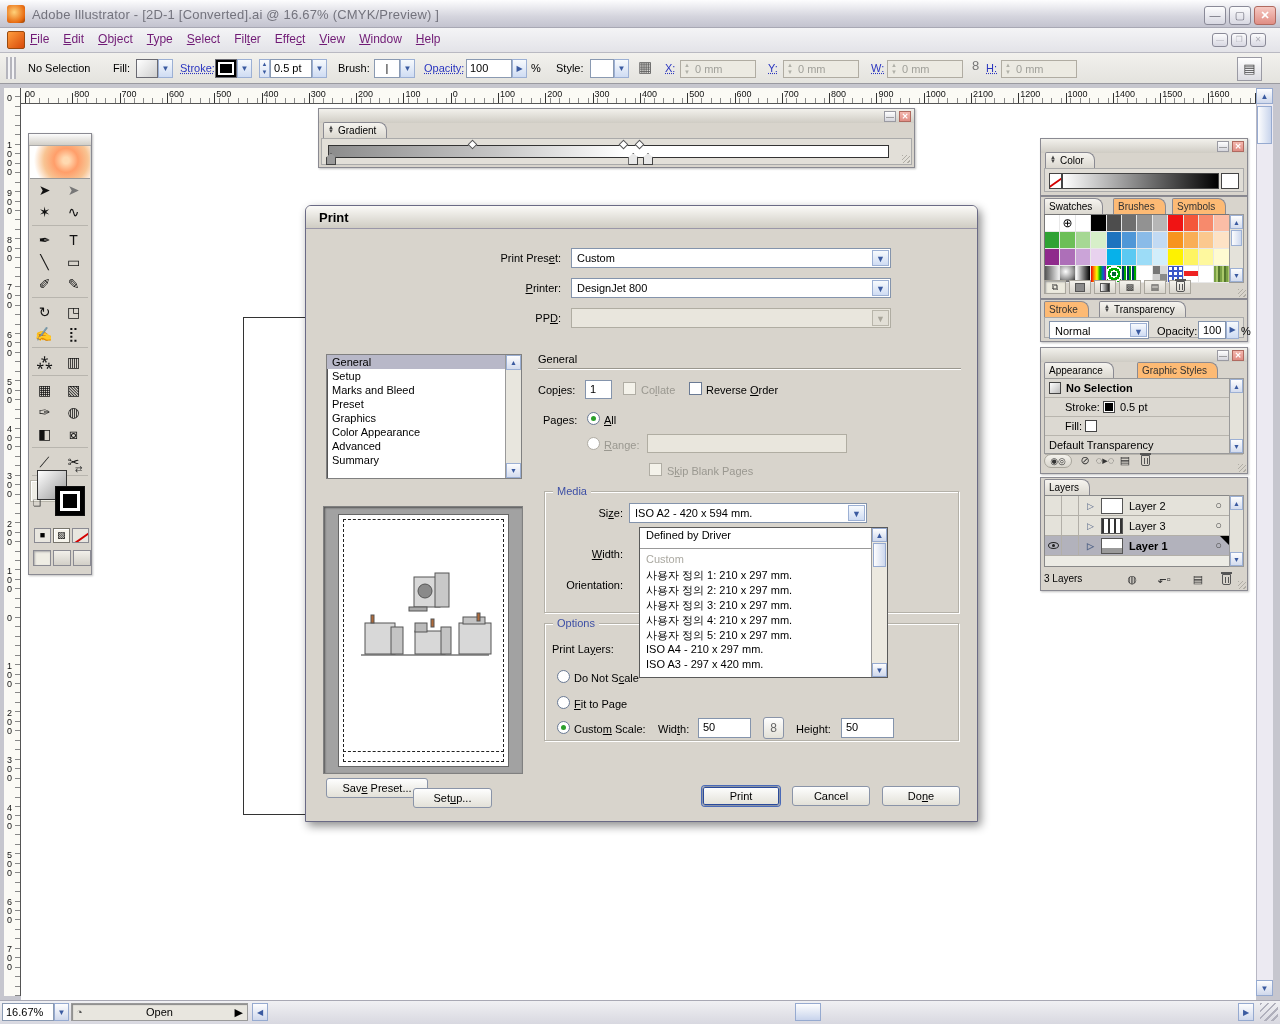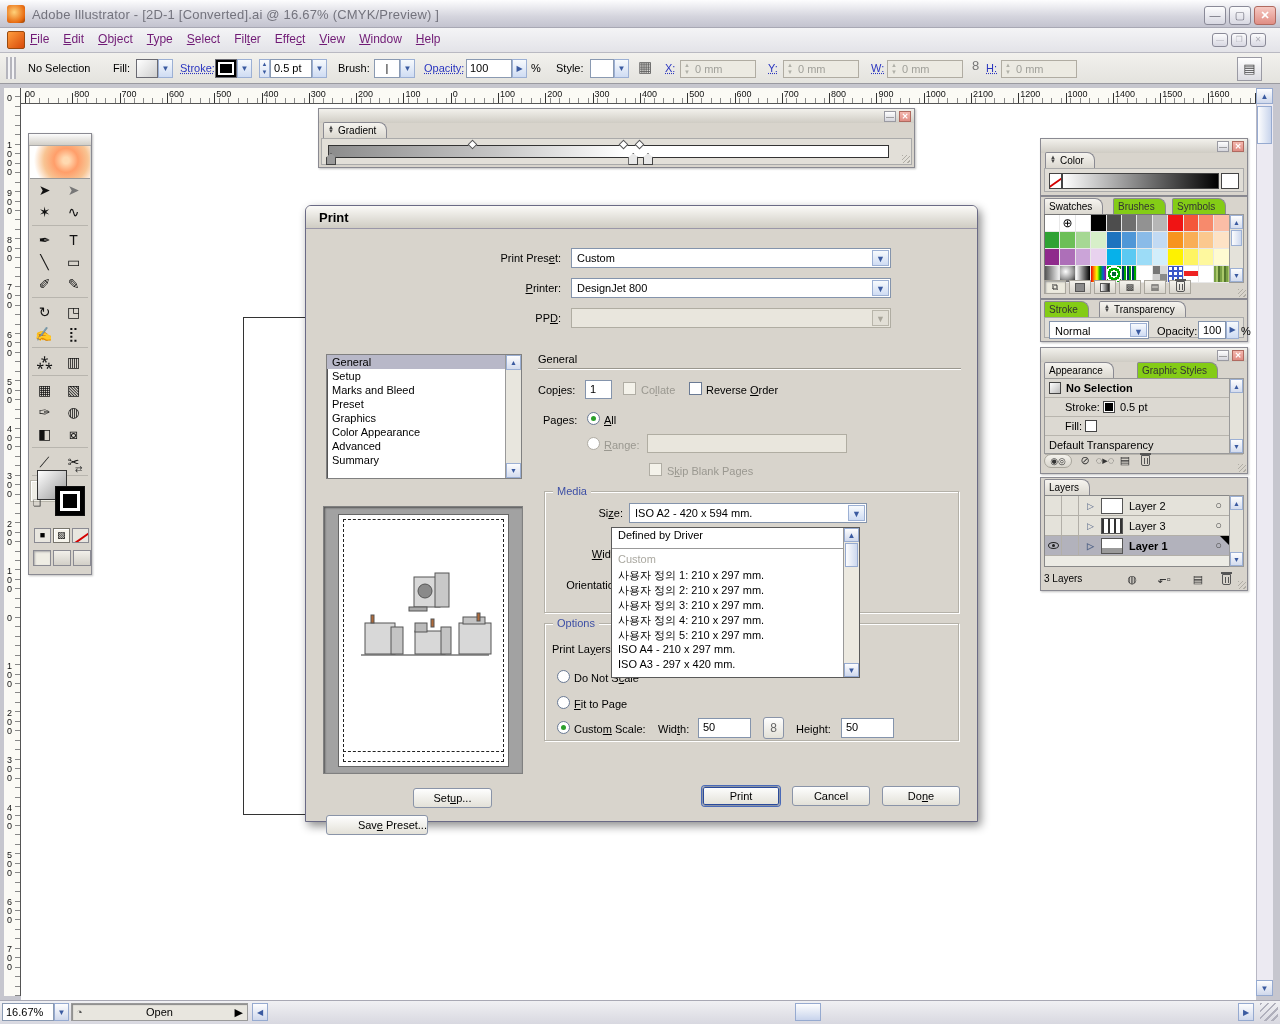--- a/index.html
+++ b/index.html
@@ -59,21 +59,21 @@
   #artboard { position:absolute; left:222px; top:213px; width:440px; height:498px; background:#fff; border:1px solid #333; z-index:2; }
 
   
   .palette { position:absolute; background:#d8d4cc; border:1px solid #8a8a92; box-shadow:1px 1px 2px rgba(0,0,0,.25); }
   .pal-topstrip { position:absolute; left:0; right:0; top:0; height:14px; background:linear-gradient(#f2f1ec,#cfccc4); }
   .pal-min, .pal-close { position:absolute; top:2px; width:12px; height:11px; border:1px solid #9a9aa2; background:linear-gradient(#fefefe,#d5d5dc);
     font-size:8px; line-height:9px; text-align:center; color:#555; }
   .pal-close { background:linear-gradient(#f4b7ae,#e08d84); color:#fff; border-color:#b06a60; font-weight:bold; }
   .ptab { position:absolute; height:16px; background:linear-gradient(#f6f4ef,#dbd8d0); border:1px solid #8a8a92; border-bottom:none;
     border-radius:2px 8px 0 0; font-size:10px; padding:2px 10px 0 4px; white-space:nowrap; }
-  .ptab.inactive { background:#84cc16; color:#333; }
+  .ptab.inactive { background:#fdba74; color:#333; }
   .updown { display:inline-block; width:8px; margin-right:2px; font-size:6px; line-height:4px; color:#444; vertical-align:1px; }
   .pal-grip { position:absolute; right:1px; bottom:1px; width:8px; height:8px;
     background:repeating-linear-gradient(135deg,#b0ada5 0 1px,transparent 1px 3px); }
 
   
   #toolbox { left:28px; top:133px; width:64px; height:442px; z-index:10; }
   #tb-grip { position:absolute; left:0; right:0; top:0; height:12px; background:linear-gradient(#fcfcfc,#d2cfc8); border-bottom:1px solid #aaa; }
   #tb-flower { position:absolute; left:1px; top:12px; width:60px; height:33px;
     background:radial-gradient(circle at 60% 45%, #ffd9b0 8%, #ff9e6a 30%, #f8c493 55%, #fff 80%); border-bottom:1px solid #999; }
   #tb-grid { position:absolute; left:1px; top:46px; width:60px; }
@@ -211,21 +211,21 @@
   .grp { position:absolute; border:1px solid #b4b1a8; box-shadow:inset 1px 1px 0 #fff, 1px 1px 0 #fff; }
   .grp-legend { position:absolute; top:-7px; left:8px; background:#d8d4cc; color:#3d4fa5; padding:0 4px; font-size:11px; }
   #preview { position:absolute; left:17px; top:300px; width:200px; height:268px; border:1px solid #808080; background:#a2a2a2;
     box-shadow:inset 1px 1px 2px #555; }
   #pv-page { position:absolute; left:14px; top:7px; width:171px; height:253px; background:#fff; border:1px solid #666; }
   .pv-dash { position:absolute; border:1px dashed #222; }
   .btn { position:absolute; height:20px; background:linear-gradient(#fefefe,#e3e1d8); border:1px solid #8a94a8; border-radius:3px;
     font-size:11px; text-align:center; padding-top:3px; }
   .btn.default { box-shadow:0 0 0 1px #2a4a9a inset, 0 0 0 1px #4a6ab8; }
   
-  #size-list { position:absolute; left:305px; top:321px; width:249px; height:151px; background:#fff; border:1px solid #5a5a5a; z-index:40; }
+  #size-list { position:absolute; left:333px; top:321px; width:249px; height:151px; background:#fff; border:1px solid #5a5a5a; z-index:40; }
   .sz-item { height:15px; font-size:11px; padding:1px 0 0 6px; white-space:nowrap; }
   .sz-item.dim { color:#aaa8a0; }
   #sz-sep { height:6px; border-bottom:1px solid #999; margin-bottom:3px; }
   #size-list .scroll { position:absolute; right:0; top:0; bottom:0; width:16px; background:#ece9e0; border-left:1px solid #999; }
 
   
   .sb-btn { position:absolute; background:linear-gradient(#fdfdfe,#cfd8ec); border:1px solid #96aad0; color:#3a5aa0;
     text-align:center; font-size:8px; }
   #vscroll { position:absolute; right:7px; top:88px; width:17px; height:908px; background:#eceaf2; border-left:1px solid #b8b8c4; }
   #vthumb { position:absolute; right:8px; top:106px; width:15px; height:38px; background:linear-gradient(90deg,#fdfdfe,#c8d4ec); border:1px solid #96aad0; }
@@ -607,21 +607,21 @@
             <rect x="102" y="112" width="10" height="27" fill="#c4c4c4"></rect>
             <rect x="92" y="104" width="3" height="8" fill="#b06a3a"></rect>
             <rect x="120" y="108" width="32" height="31"></rect>
             <rect x="124" y="102" width="22" height="7" fill="#c4c4c4"></rect>
             <rect x="138" y="98" width="3" height="8" fill="#b06a3a"></rect>
           </g>
         </svg>
       </div>
     </div>
 
-    <div class="btn" style="left:20px; top:609px; width:102px;text-align:right;">Sav<u>e</u> Preset...</div>
+    <div class="btn" style="left:20px; top:572px; width:102px;">Sav<u>e</u> Preset...</div>
     <div class="btn" style="left:107px; top:582px; width:79px;">Set<u>u</u>p...</div>
     <div class="btn default" style="left:396px; top:580px; width:78px;">Print</div>
     <div class="btn" style="left:486px; top:580px; width:78px;">Cancel</div>
     <div class="btn" style="left:576px; top:580px; width:78px;">Do<u>n</u>e</div>
 
     <div id="size-list">
       <div class="sz-item">Defined by Driver</div>
         <div id="sz-sep"></div>
         <div class="sz-item dim">Custom</div>
         <div class="sz-item">사용자 정의 1: 210 x 297 mm.</div>

